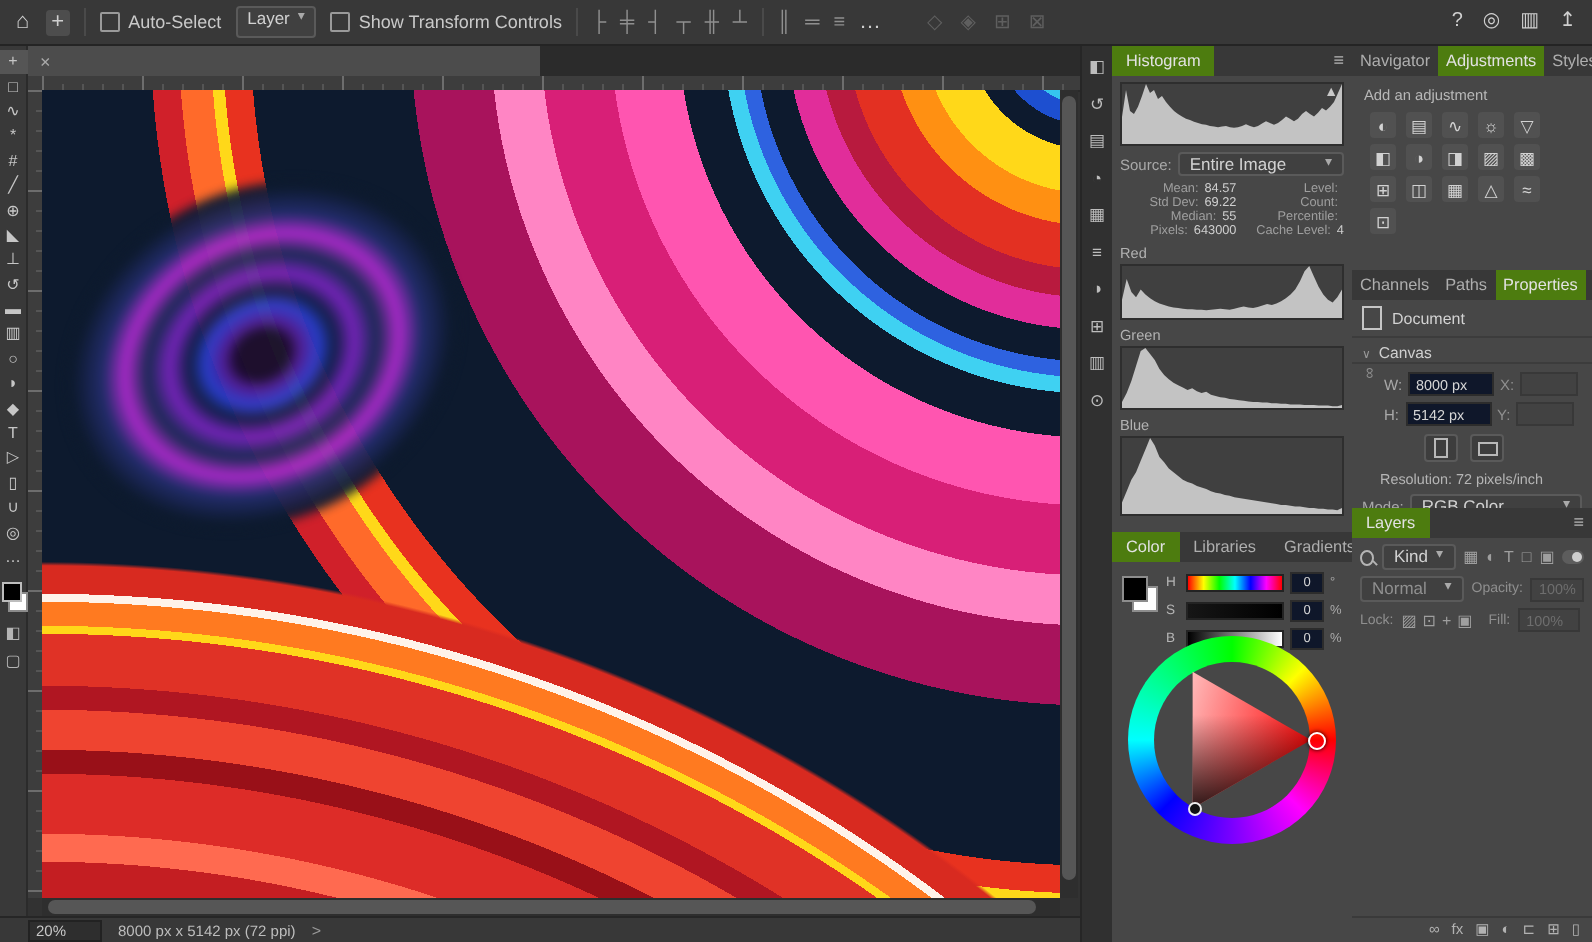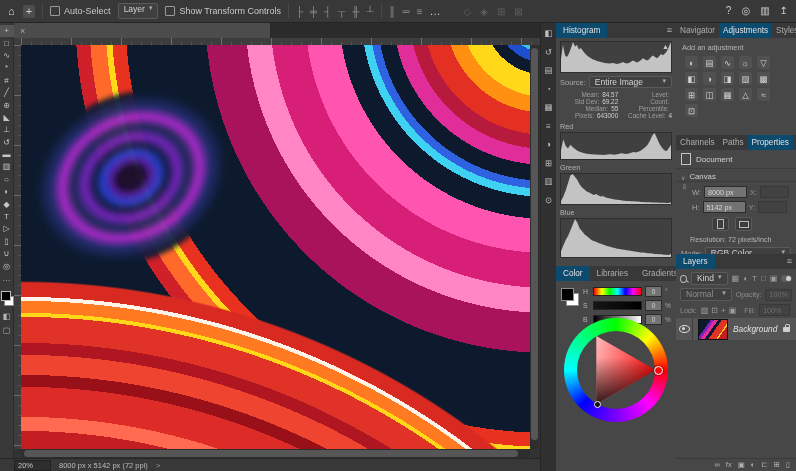--- a/index.html
+++ b/index.html
@@ -77,24 +77,24 @@
   #status-info{font-size:7.5px;color:#bdbdbd}
   #status-chevron{font-size:8px;color:#9a9a9a}
   
   #strip{left:540px;top:23px;width:16px;height:448px;background:#303030;border-left:1px solid #262626;
     display:flex;flex-direction:column;align-items:center;padding-top:6px;box-sizing:border-box;gap:10px}
   .strip-ico{font-size:8.5px;color:#bdbdbd;line-height:1}
   
   .panel{position:absolute;background:#474747;box-sizing:border-box}
   .ptabs{height:15px;background:#383838;display:flex;align-items:stretch;font-size:8.2px;color:#aeaeae}
   .ptab{padding:0 7px;line-height:15px;white-space:nowrap}
-  .ptab.active{background:#0c4a6e;color:#e2e2e2}
+  .ptab.active{background:#4d7c0f;color:#e2e2e2}
   .pmenu{margin-left:auto;padding:0 4px;line-height:15px;font-size:9px;color:#b5b5b5}
   .row{display:flex;align-items:center;gap:3px;font-size:7.5px;color:#a9a9a9}
-  .field{background:#737373;border:1px solid #2c2c2c;color:#d6d6d6}
+  .field{background:#0f172a;border:1px solid #2c2c2c;color:#d6d6d6}
   
   .hist-box{background:#404040;border:1px solid #2e2e2e;position:relative}
   .hist-box svg{display:block;width:100%;height:100%}
   .warn{position:absolute;top:1px;right:2px;font-size:7px;color:#c9c9c9}
   .stats{display:flex;font-size:6.4px;line-height:7px;color:#9f9f9f}
   .stats .val{color:#cfcfcf;margin-left:3px}
   .stat-item{display:flex;justify-content:flex-end}
   .sub-label{font-size:7.3px;color:#b2b2b2;margin:3px 4px 1px}
   
   .slider-track{flex:1;height:7px;border:1px solid #232323}
@@ -475,28 +475,20 @@
     <span class="dim-label" style="font-size:7px">Lock:</span>
     <span id="lock-icons" style="display:flex;gap:3px">
         <span class="f-ico">▨</span>
         <span class="f-ico">⊡</span>
         <span class="f-ico">+</span>
         <span class="f-ico">▣</span>
       </span>
     <span class="dim-label" style="font-size:7px;margin-left:4px">Fill:</span>
     <span class="field val-box disabled" style="width:26px">100%</span>
   </div>
-  <div id="layer-row">
-    <span class="eye-slot">
-        <span class="eye"></span>
-      </span>
-    <span id="layer-thumb"></span>
-    <span id="layer-name">Background</span>
-    <span class="lockpad"></span>
-  </div>
   <div id="layers-bottom">
       <span>∞</span>
       <span>fx</span>
       <span>▣</span>
       <span>◐</span>
       <span>⊏</span>
       <span>⊞</span>
       <span>▯</span>
     </div>
 </div>

